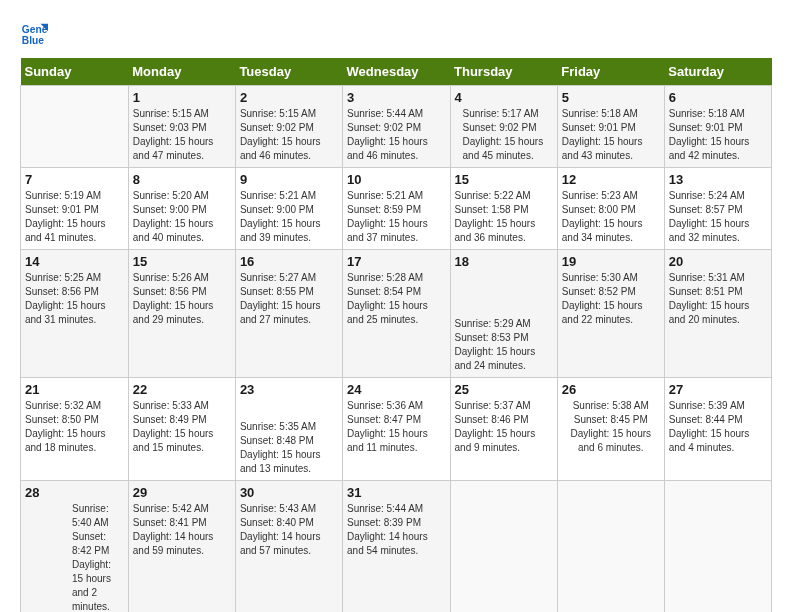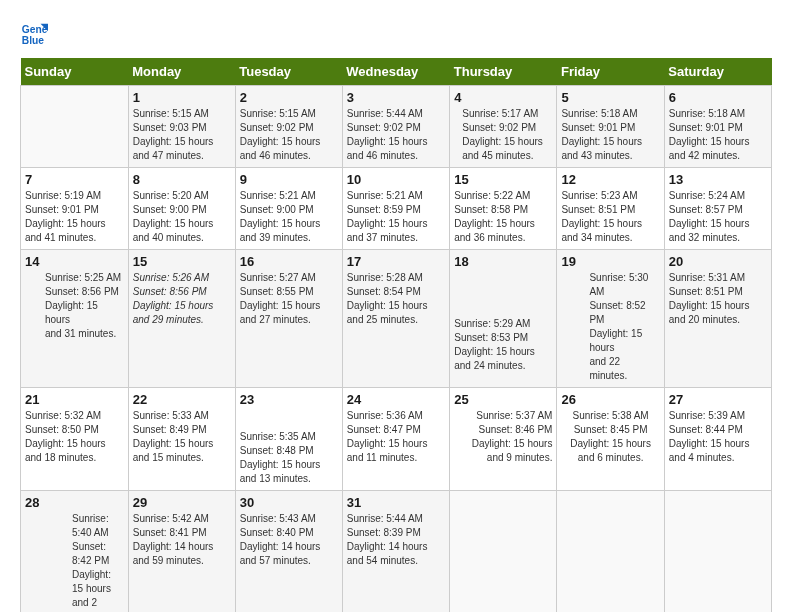--- a/index.html
+++ b/index.html
@@ -188,50 +188,50 @@
         <td>
           <span class="day-number">10</span>
           <div class="day-info" style="white-space: pre-line;">Sunrise: 5:21 AM
 Sunset: 8:59 PM
 Daylight: 15 hours
 and 37 minutes.</div>
         </td>
         <td>
           <span class="day-number">15</span>
           <div class="day-info" style="white-space: pre-line;">Sunrise: 5:22 AM
-Sunset: 8:58 PM
+Sunset: 1:58 PM
 Daylight: 15 hours
 and 36 minutes.</div>
         </td>
         <td>
           <span class="day-number">12</span>
           <div class="day-info" style="white-space: pre-line;">Sunrise: 5:23 AM
-Sunset: 8:51 PM
+Sunset: 8:00 PM
 Daylight: 15 hours
 and 34 minutes.</div>
         </td>
         <td>
           <span class="day-number">13</span>
           <div class="day-info" style="white-space: pre-line;">Sunrise: 5:24 AM
 Sunset: 8:57 PM
 Daylight: 15 hours
 and 32 minutes.</div>
         </td>
       </tr>
       <tr>
         <td>
           <span class="day-number">14</span>
-          <div class="day-info" style="white-space: pre-line; margin-left: 20px;">Sunrise: 5:25 AM
+          <div class="day-info" style="white-space: pre-line;">Sunrise: 5:25 AM
 Sunset: 8:56 PM
 Daylight: 15 hours
 and 31 minutes.</div>
         </td>
         <td>
           <span class="day-number">15</span>
-          <div class="day-info" style="white-space: pre-line; font-style: italic;">Sunrise: 5:26 AM
+          <div class="day-info" style="white-space: pre-line;">Sunrise: 5:26 AM
 Sunset: 8:56 PM
 Daylight: 15 hours
 and 29 minutes.</div>
         </td>
         <td>
           <span class="day-number">16</span>
           <div class="day-info" style="white-space: pre-line;">Sunrise: 5:27 AM
 Sunset: 8:55 PM
 Daylight: 15 hours
 and 27 minutes.</div>
@@ -245,21 +245,21 @@
         </td>
         <td>
           <span class="day-number">18</span>
           <div class="day-info" style="white-space: pre-line; margin-top: 48px;">Sunrise: 5:29 AM
 Sunset: 8:53 PM
 Daylight: 15 hours
 and 24 minutes.</div>
         </td>
         <td>
           <span class="day-number">19</span>
-          <div class="day-info" style="white-space: pre-line; margin-left: 28px;">Sunrise: 5:30 AM
+          <div class="day-info" style="white-space: pre-line;">Sunrise: 5:30 AM
 Sunset: 8:52 PM
 Daylight: 15 hours
 and 22 minutes.</div>
         </td>
         <td>
           <span class="day-number">20</span>
           <div class="day-info" style="white-space: pre-line;">Sunrise: 5:31 AM
 Sunset: 8:51 PM
 Daylight: 15 hours
 and 20 minutes.</div>
@@ -289,21 +289,21 @@
         </td>
         <td>
           <span class="day-number">24</span>
           <div class="day-info" style="white-space: pre-line;">Sunrise: 5:36 AM
 Sunset: 8:47 PM
 Daylight: 15 hours
 and 11 minutes.</div>
         </td>
         <td>
           <span class="day-number">25</span>
-          <div class="day-info" style="white-space: pre-line; text-align: right;">Sunrise: 5:37 AM
+          <div class="day-info" style="white-space: pre-line;">Sunrise: 5:37 AM
 Sunset: 8:46 PM
 Daylight: 15 hours
 and 9 minutes.</div>
         </td>
         <td>
           <span class="day-number">26</span>
           <div class="day-info" style="white-space: pre-line; text-align: center;">Sunrise: 5:38 AM
 Sunset: 8:45 PM
 Daylight: 15 hours
 and 6 minutes.</div>

